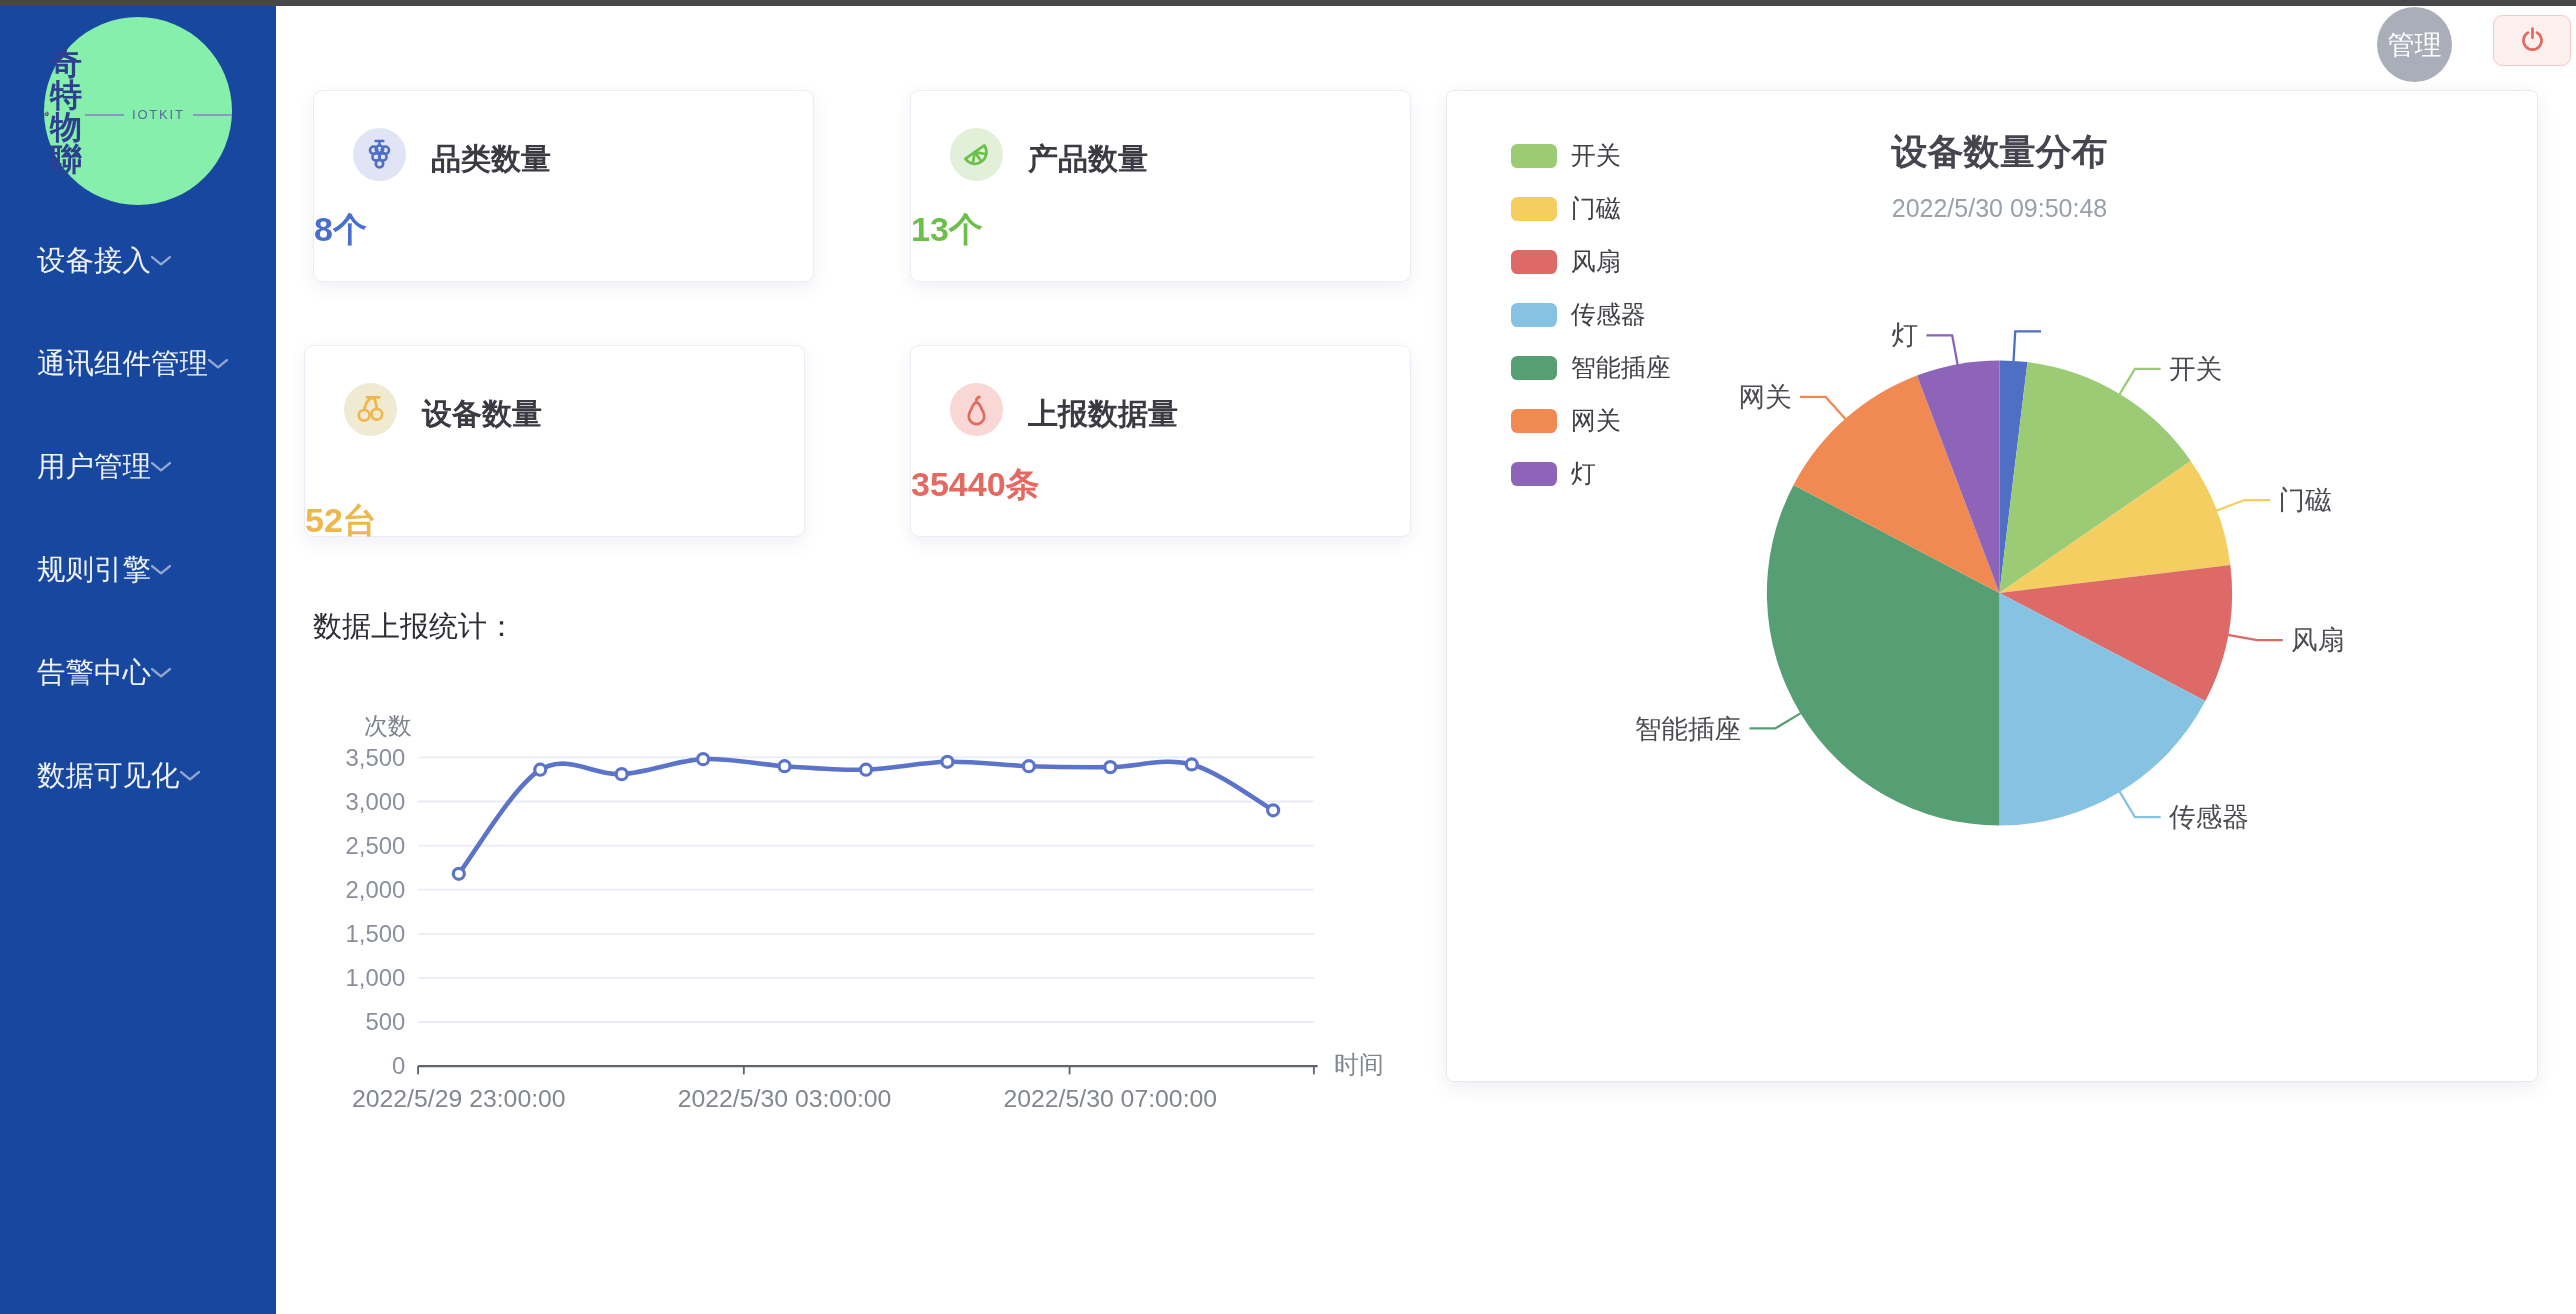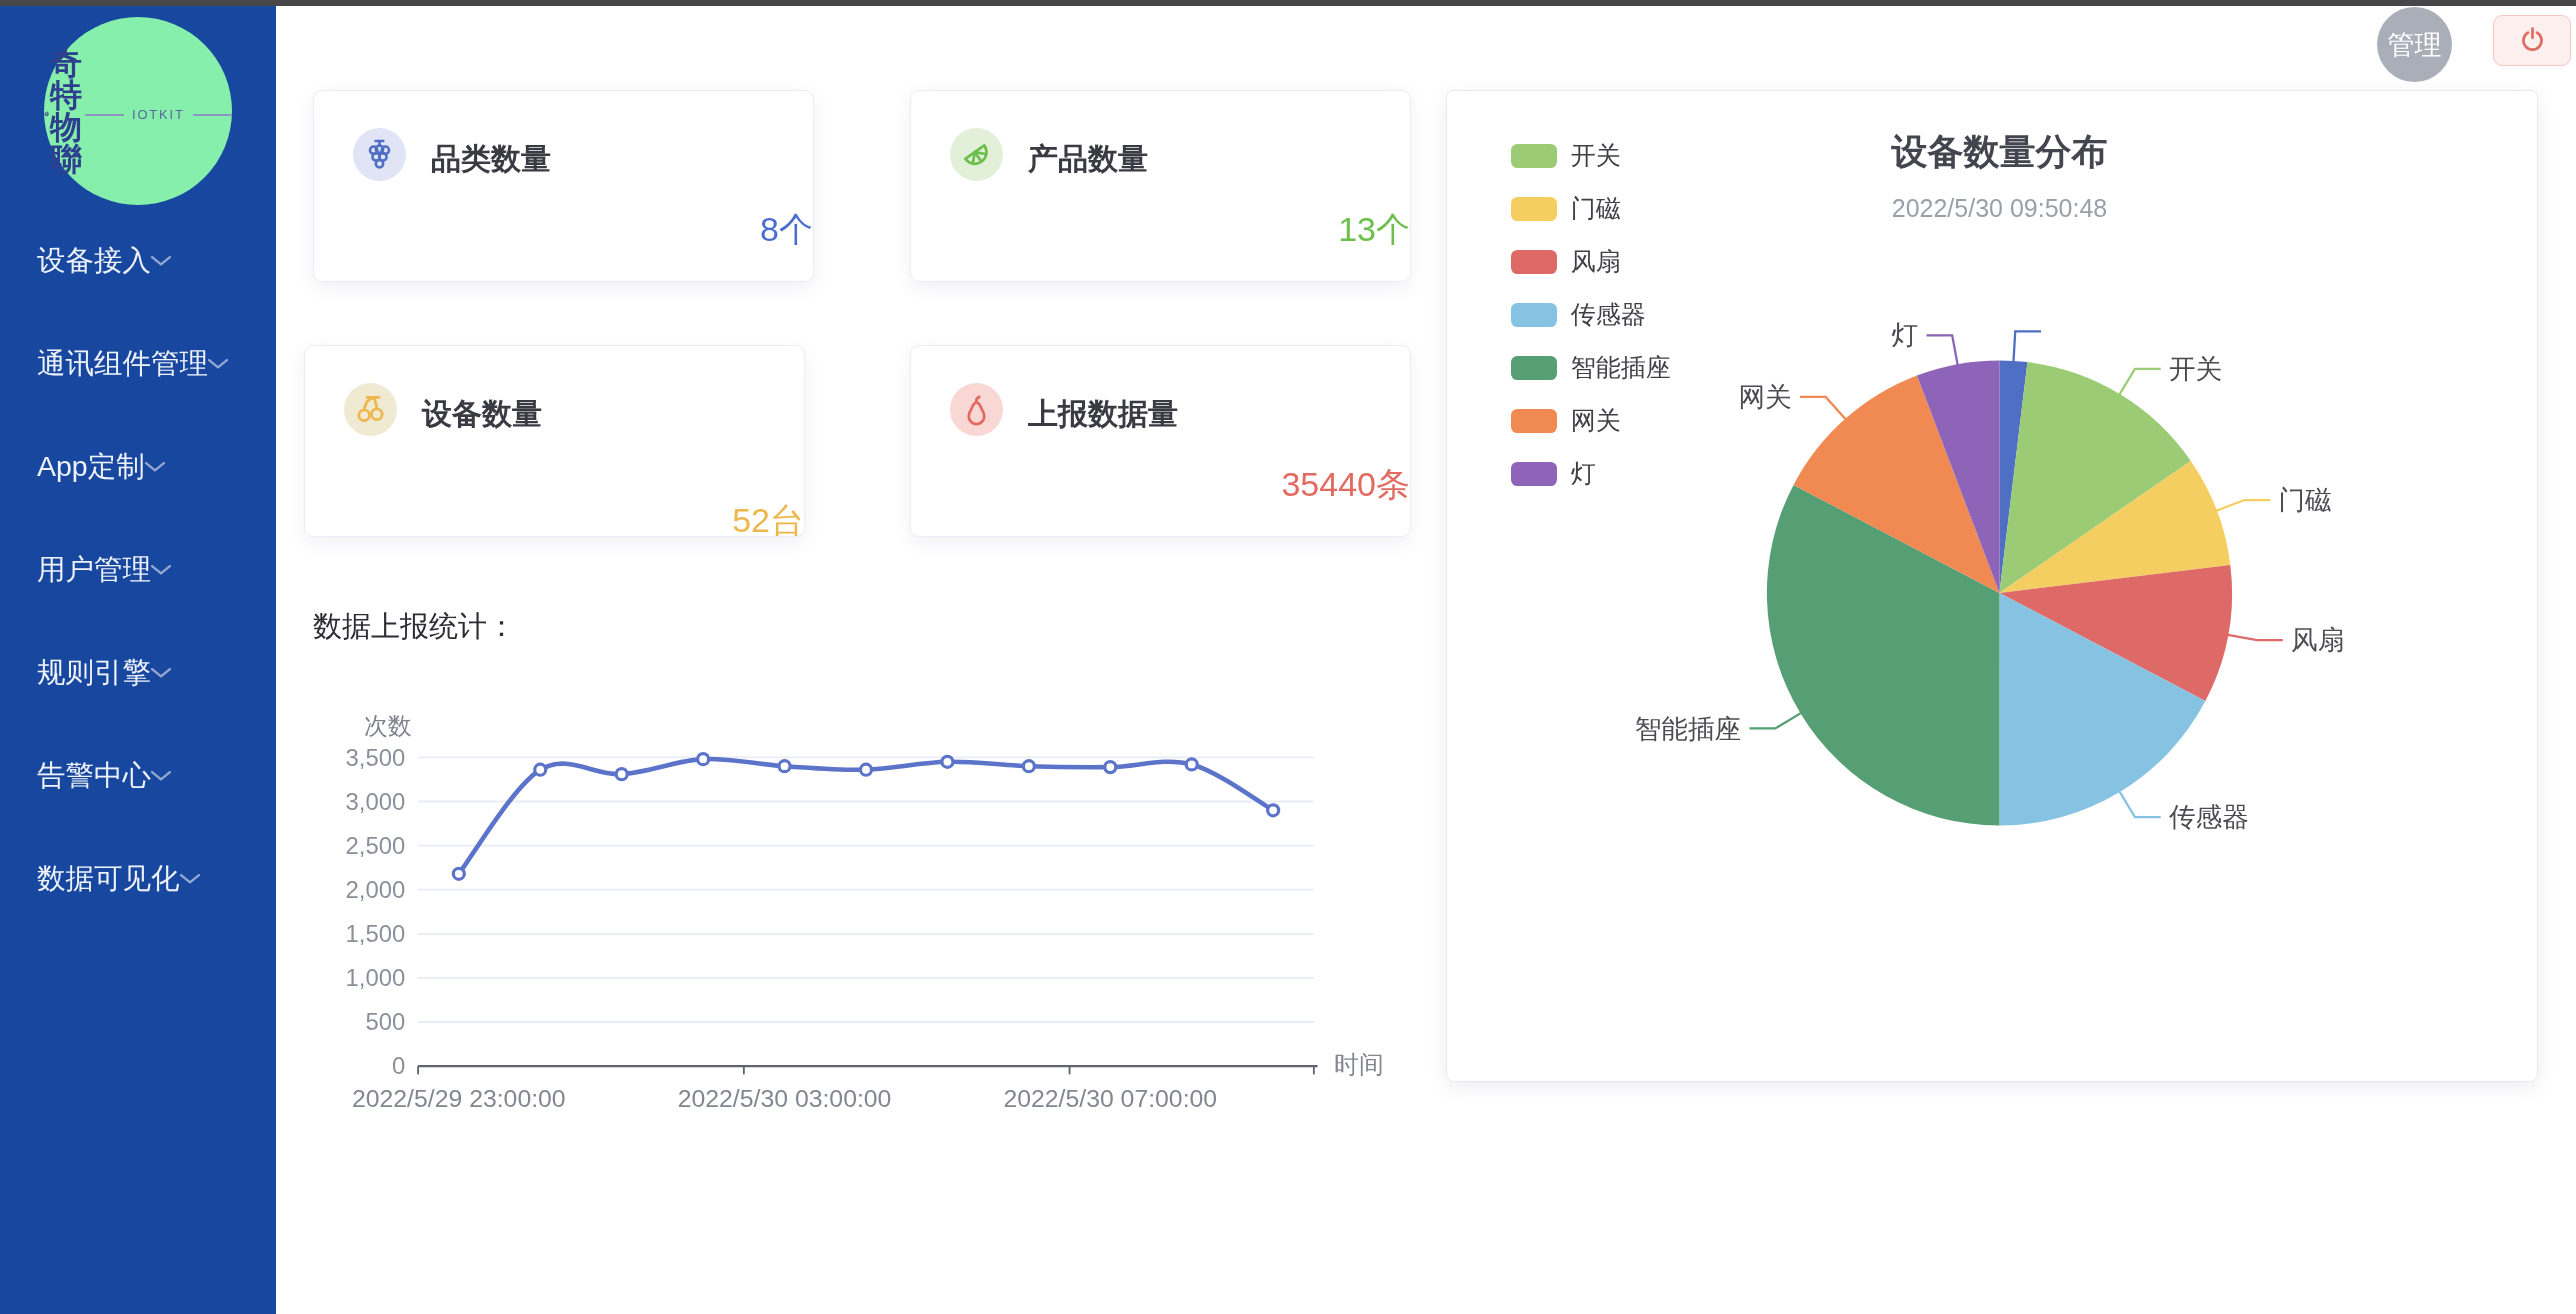--- a/index.html
+++ b/index.html
@@ -37,21 +37,21 @@
   .stat-card { position:absolute; width:501px; height:192px; background:#ffffff;
     border:1.8px solid #ececf6; border-radius:9.2px; box-sizing:border-box;
     box-shadow:0 5.5px 16.5px rgba(100,100,150,.09); }
   .pos-c0 { left:313px; top:90px; }
   .pos-c1 { left:910px; top:90px; }
   .pos-c2 { left:304px; top:345px; }
   .pos-c3 { left:910px; top:345px; }
   .card-icon { position:absolute; left:39px; top:37px; width:53px; height:53px; border-radius:50%;
     display:flex; align-items:center; justify-content:center; }
   .card-title { position:absolute; left:117px; top:48px; font-size:30px; font-weight:bold; color:#3a3a42; }
-  .card-value { position:absolute; left:0; right:0; top:116px; text-align:right; font-size:34px; font-weight:normal; }
+  .card-value { position:absolute; left:0; right:0; top:116px; text-align:left; font-size:34px; font-weight:bold; }
 
   
   .section-heading { position:absolute; left:313px; top:607px; font-size:29px; color:#2c2c34;text-align:center; }
   #line-svg { position:absolute; left:303px; top:694px; }
 
   
   .pie-card { position:absolute; left:1446px; top:90px; width:1092px; height:992px; background:#ffffff;
     border:1.8px solid #e8e8f2; border-radius:7.4px; box-sizing:border-box;
     box-shadow:0 5.5px 18.4px rgba(90,90,130,.10); }
   #pie-svg { position:absolute; left:0; top:0; }
@@ -85,26 +85,20 @@
   </div>
   <div class="side-nav" id="side-nav">
       <div class="nav-item">
         <span>设备接入</span>
         <svg width="20" height="12" viewBox="0 0 18 10">
           <polyline points="1,1.5 9,8 17,1.5" fill="none" stroke="#93a7d1" stroke-width="2.2" stroke-linecap="round" stroke-linejoin="round"></polyline>
         </svg>
       </div>
       <div class="nav-item">
         <span>通讯组件管理</span>
-        <svg width="20" height="12" viewBox="0 0 18 10">
-          <polyline points="1,1.5 9,8 17,1.5" fill="none" stroke="#93a7d1" stroke-width="2.2" stroke-linecap="round" stroke-linejoin="round"></polyline>
-        </svg>
-      </div>
-      <div class="nav-item">
-        <span>App定制</span>
         <svg width="20" height="12" viewBox="0 0 18 10">
           <polyline points="1,1.5 9,8 17,1.5" fill="none" stroke="#93a7d1" stroke-width="2.2" stroke-linecap="round" stroke-linejoin="round"></polyline>
         </svg>
       </div>
       <div class="nav-item">
         <span>用户管理</span>
         <svg width="20" height="12" viewBox="0 0 18 10">
           <polyline points="1,1.5 9,8 17,1.5" fill="none" stroke="#93a7d1" stroke-width="2.2" stroke-linecap="round" stroke-linejoin="round"></polyline>
         </svg>
       </div>

